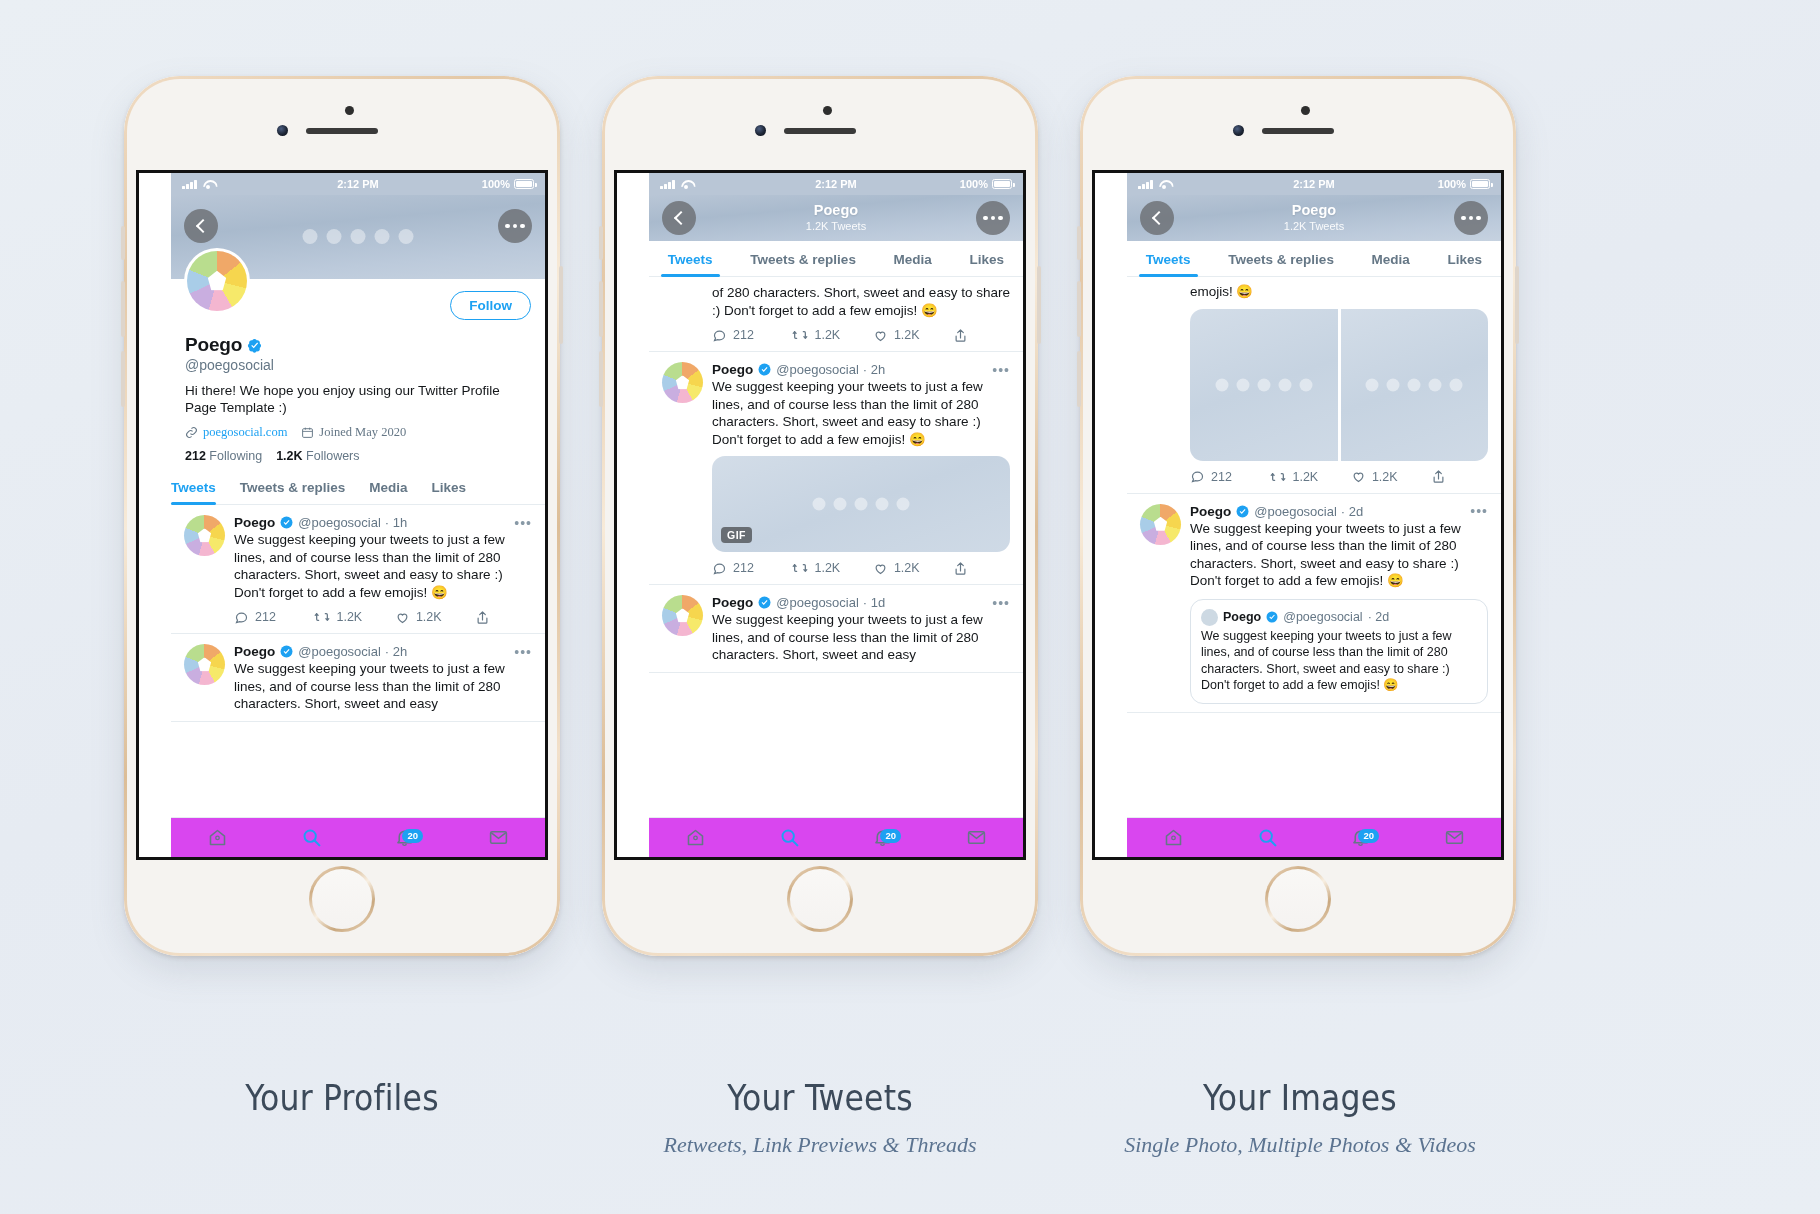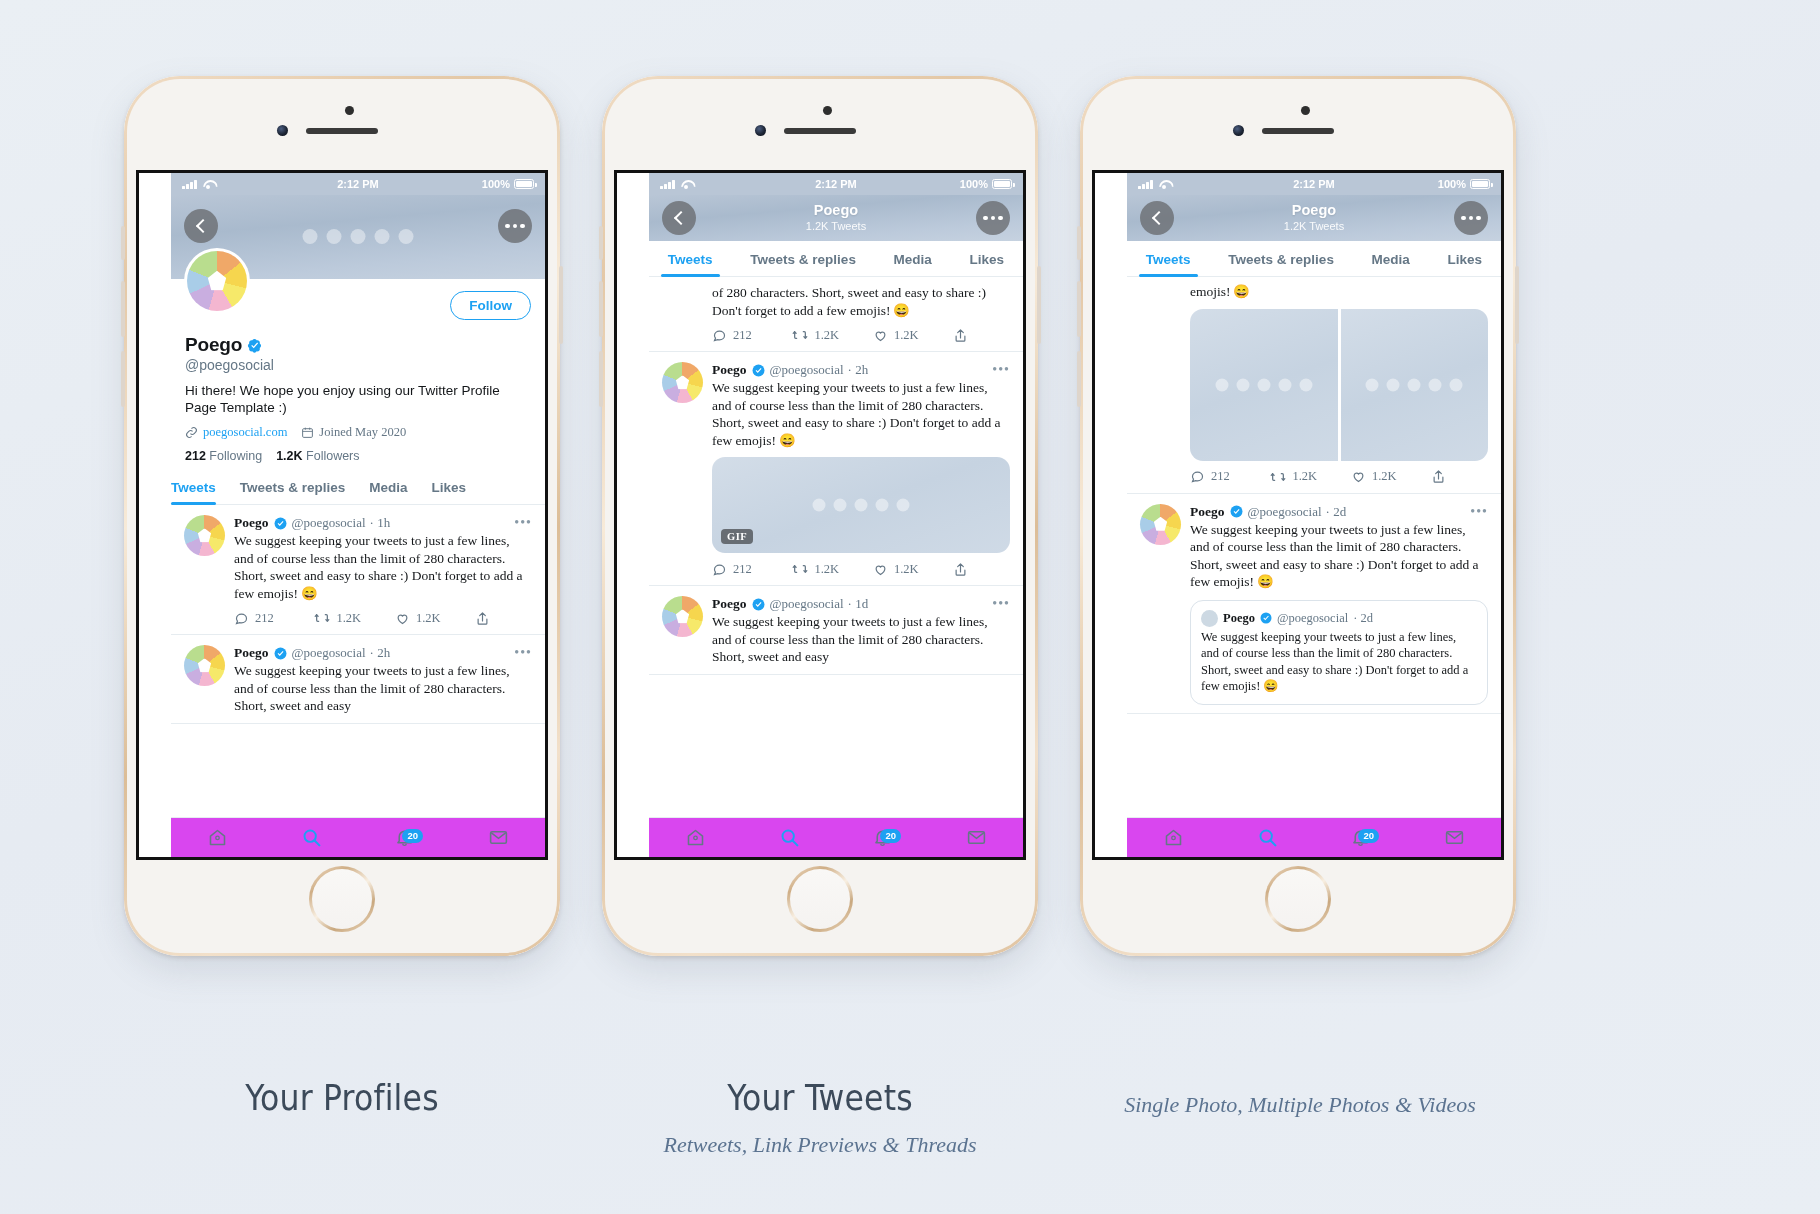--- a/index.html
+++ b/index.html
@@ -150,21 +150,21 @@
   .feed { flex: 1 1 auto; overflow: hidden; background: #fff; }
   .tweet { display: flex; gap: 9px; padding: 10px 13px 8px; border-bottom: 1px solid #e6ecf0; }
   .tw-av { width: 41px; height: 41px; flex: 0 0 41px; border-radius: 50%; overflow: hidden;
     position: relative;
     background: conic-gradient(
       #f0a868 0deg 52deg,#f6d64e 52deg 104deg,#f6e96a 104deg 150deg,
       #f4b6d0 150deg 196deg,#c9aee0 196deg 245deg,#a9cde8 245deg 292deg,#b9dd8e 292deg 360deg); }
   .tw-av::after { content:''; position:absolute; left:50%; top:50%; transform: translate(-50%,-50%);
     width: 36%; height: 36%; background: #fff;
     clip-path: polygon(50% 0%, 95% 35%, 78% 95%, 22% 95%, 5% 35%); }
-  .tw-body { flex: 1 1 auto; min-width: 0; font-family: Liberation Serif, serif; }
+  .tw-body { flex: 1 1 auto; min-width: 0; }
   .tw-head { display: flex; align-items: center; gap: 4px; font-size: 13.5px; }
   .tw-name { font-weight: bold; color: #14171a; }
   .tw-handle, .tw-time { color: #657786; font-size: 13px; }
   .tw-more { margin-left: auto; color: #8899a6; letter-spacing: 1px; font-size: 14px;
     line-height: 10px; cursor: pointer; }
   .tw-text { font-size: 13.5px; line-height: 17.5px; color: #14171a; margin-top: 1px; }
   .tw-actions { display: flex; align-items: center; margin-top: 8px; color: #657786; font-size: 12.5px; }
   .act { display: flex; align-items: center; gap: 6px; width: 27%; cursor: pointer; }
   .act:last-child { width: auto; }
   .media-box { margin-top: 8px; border-radius: 13px; height: 96px; position: relative;
@@ -764,16 +764,17 @@
 
   <div class="caption c1">
     <h2>Your Profiles</h2>
     <p></p>
   </div>
   <div class="caption c2">
     <h2>Your Tweets</h2>
     <p>Retweets, Link Previews &amp; Threads</p>
   </div>
   <div class="caption c3">
+    <h2>Your Images</h2>
     <p>Single Photo, Multiple Photos &amp; Videos</p>
   </div>
 
 </div>
 
 </body></html>

